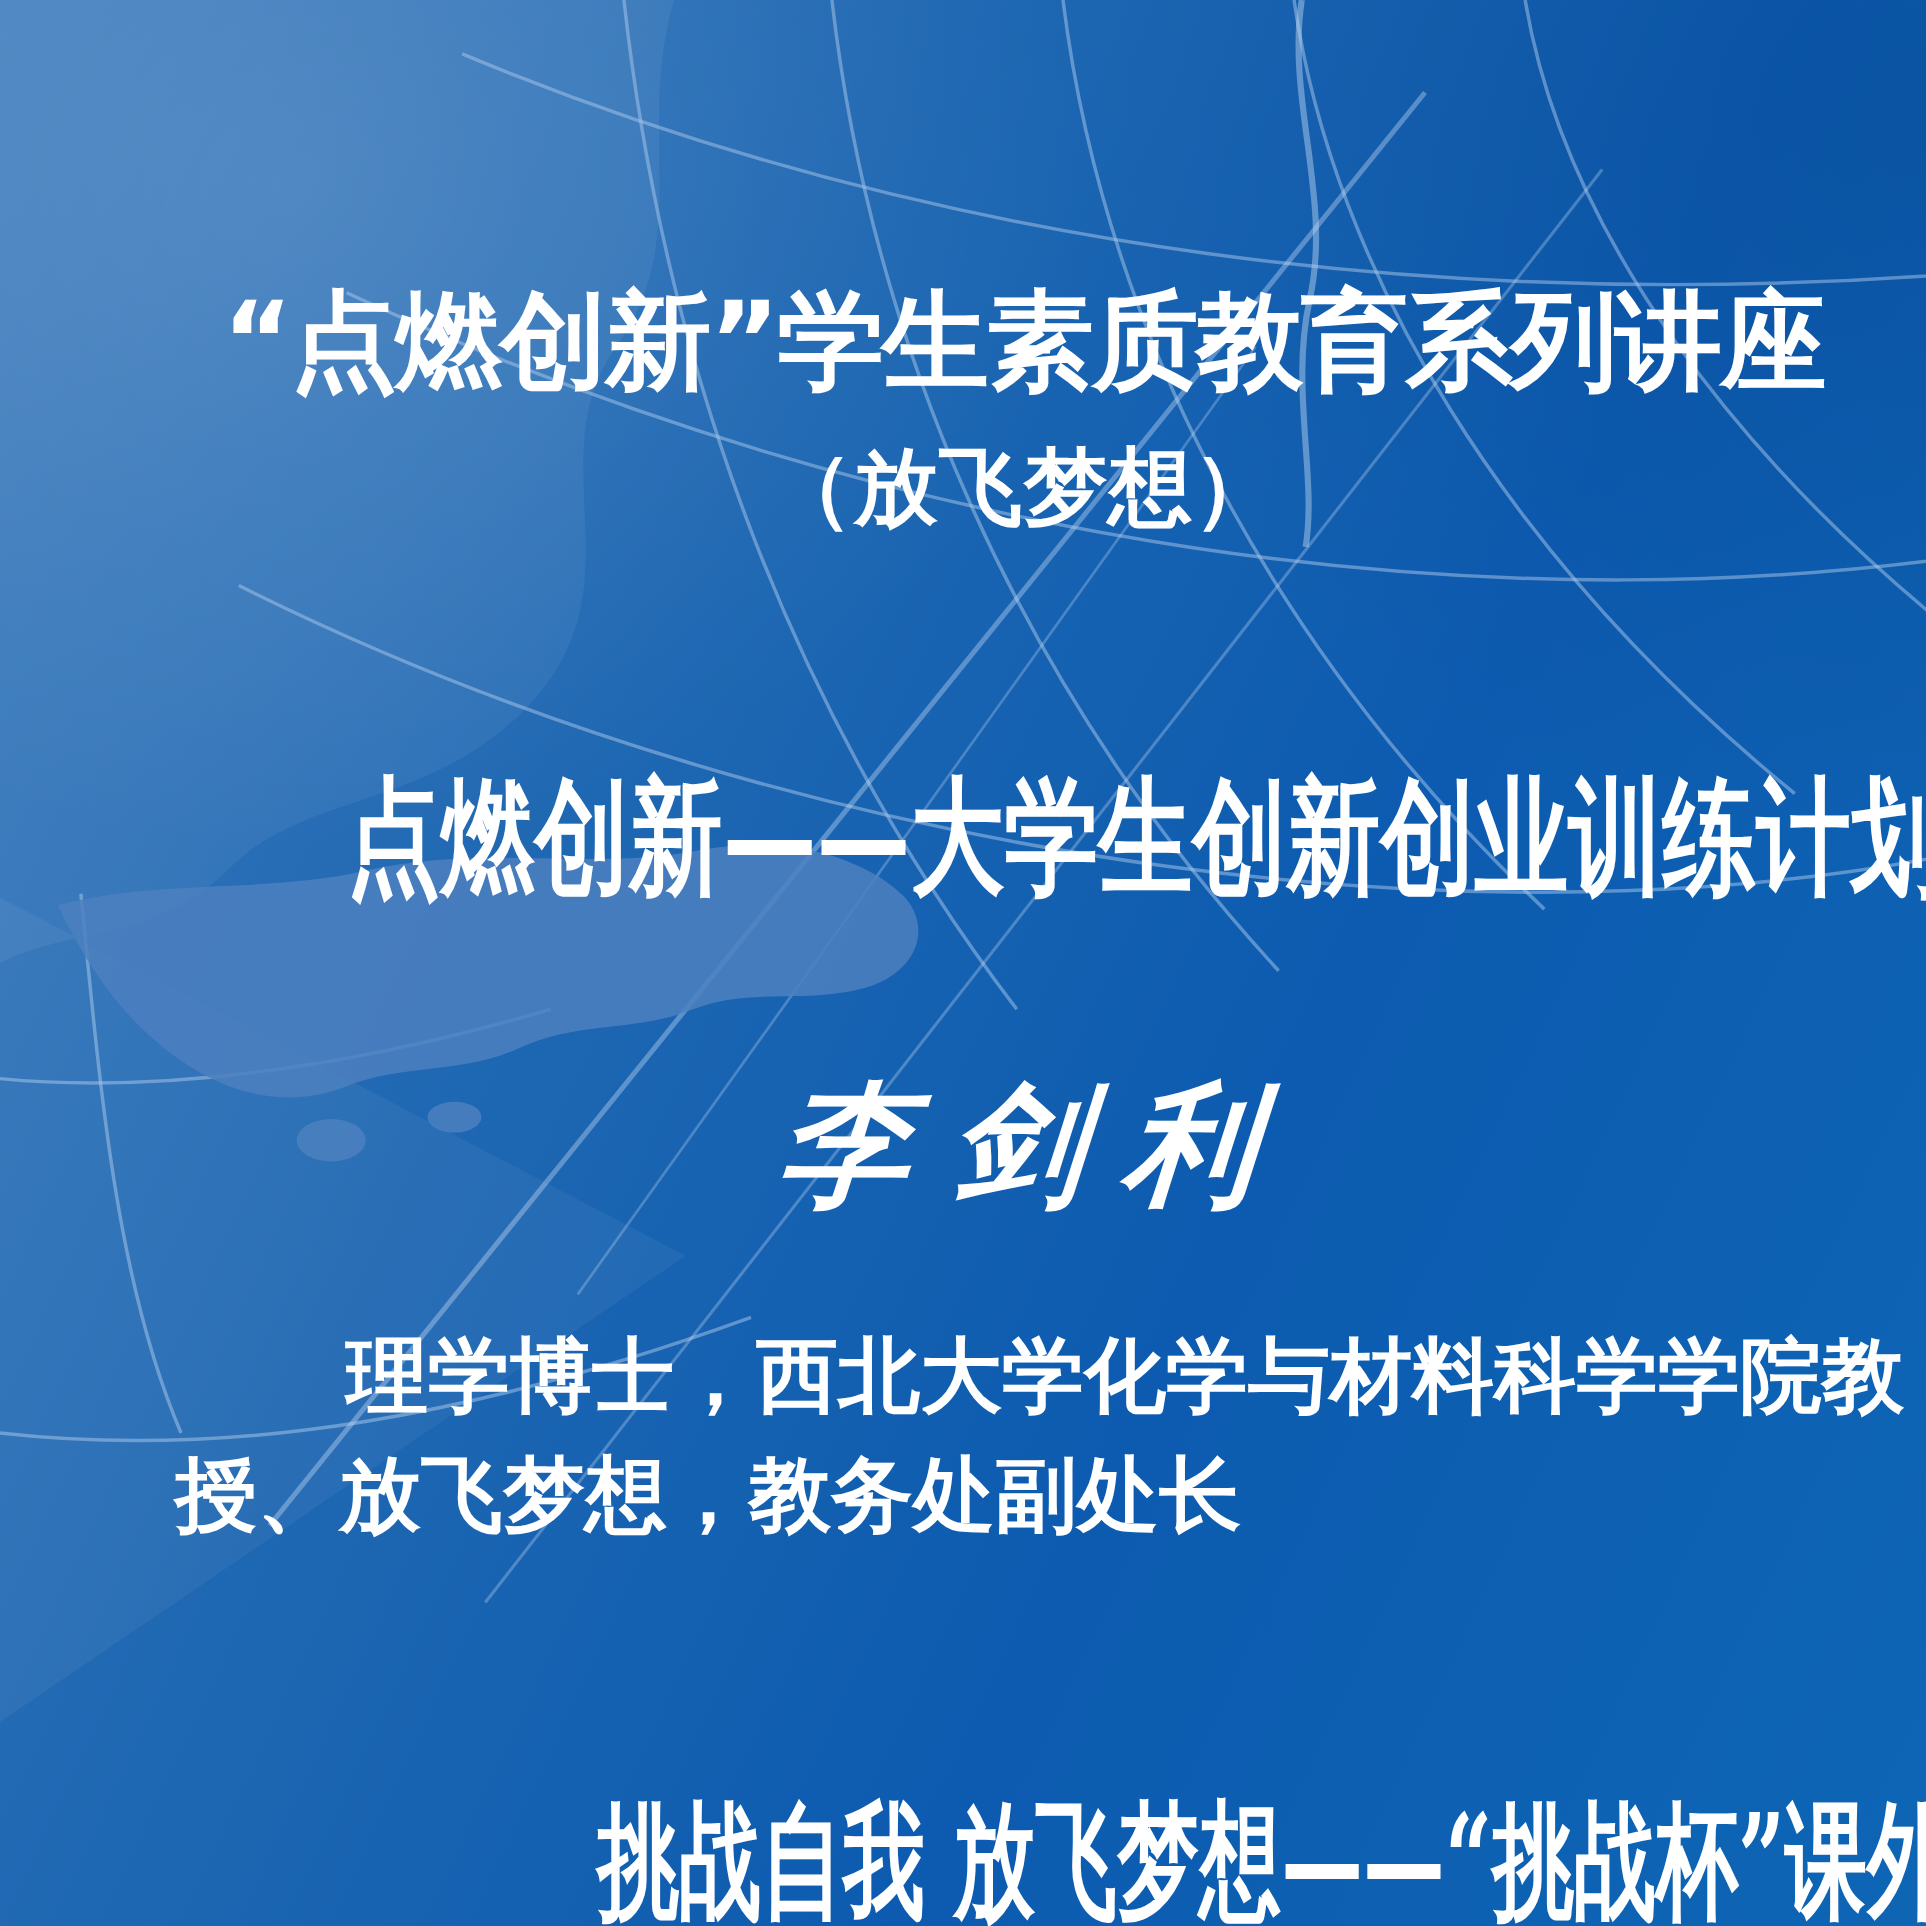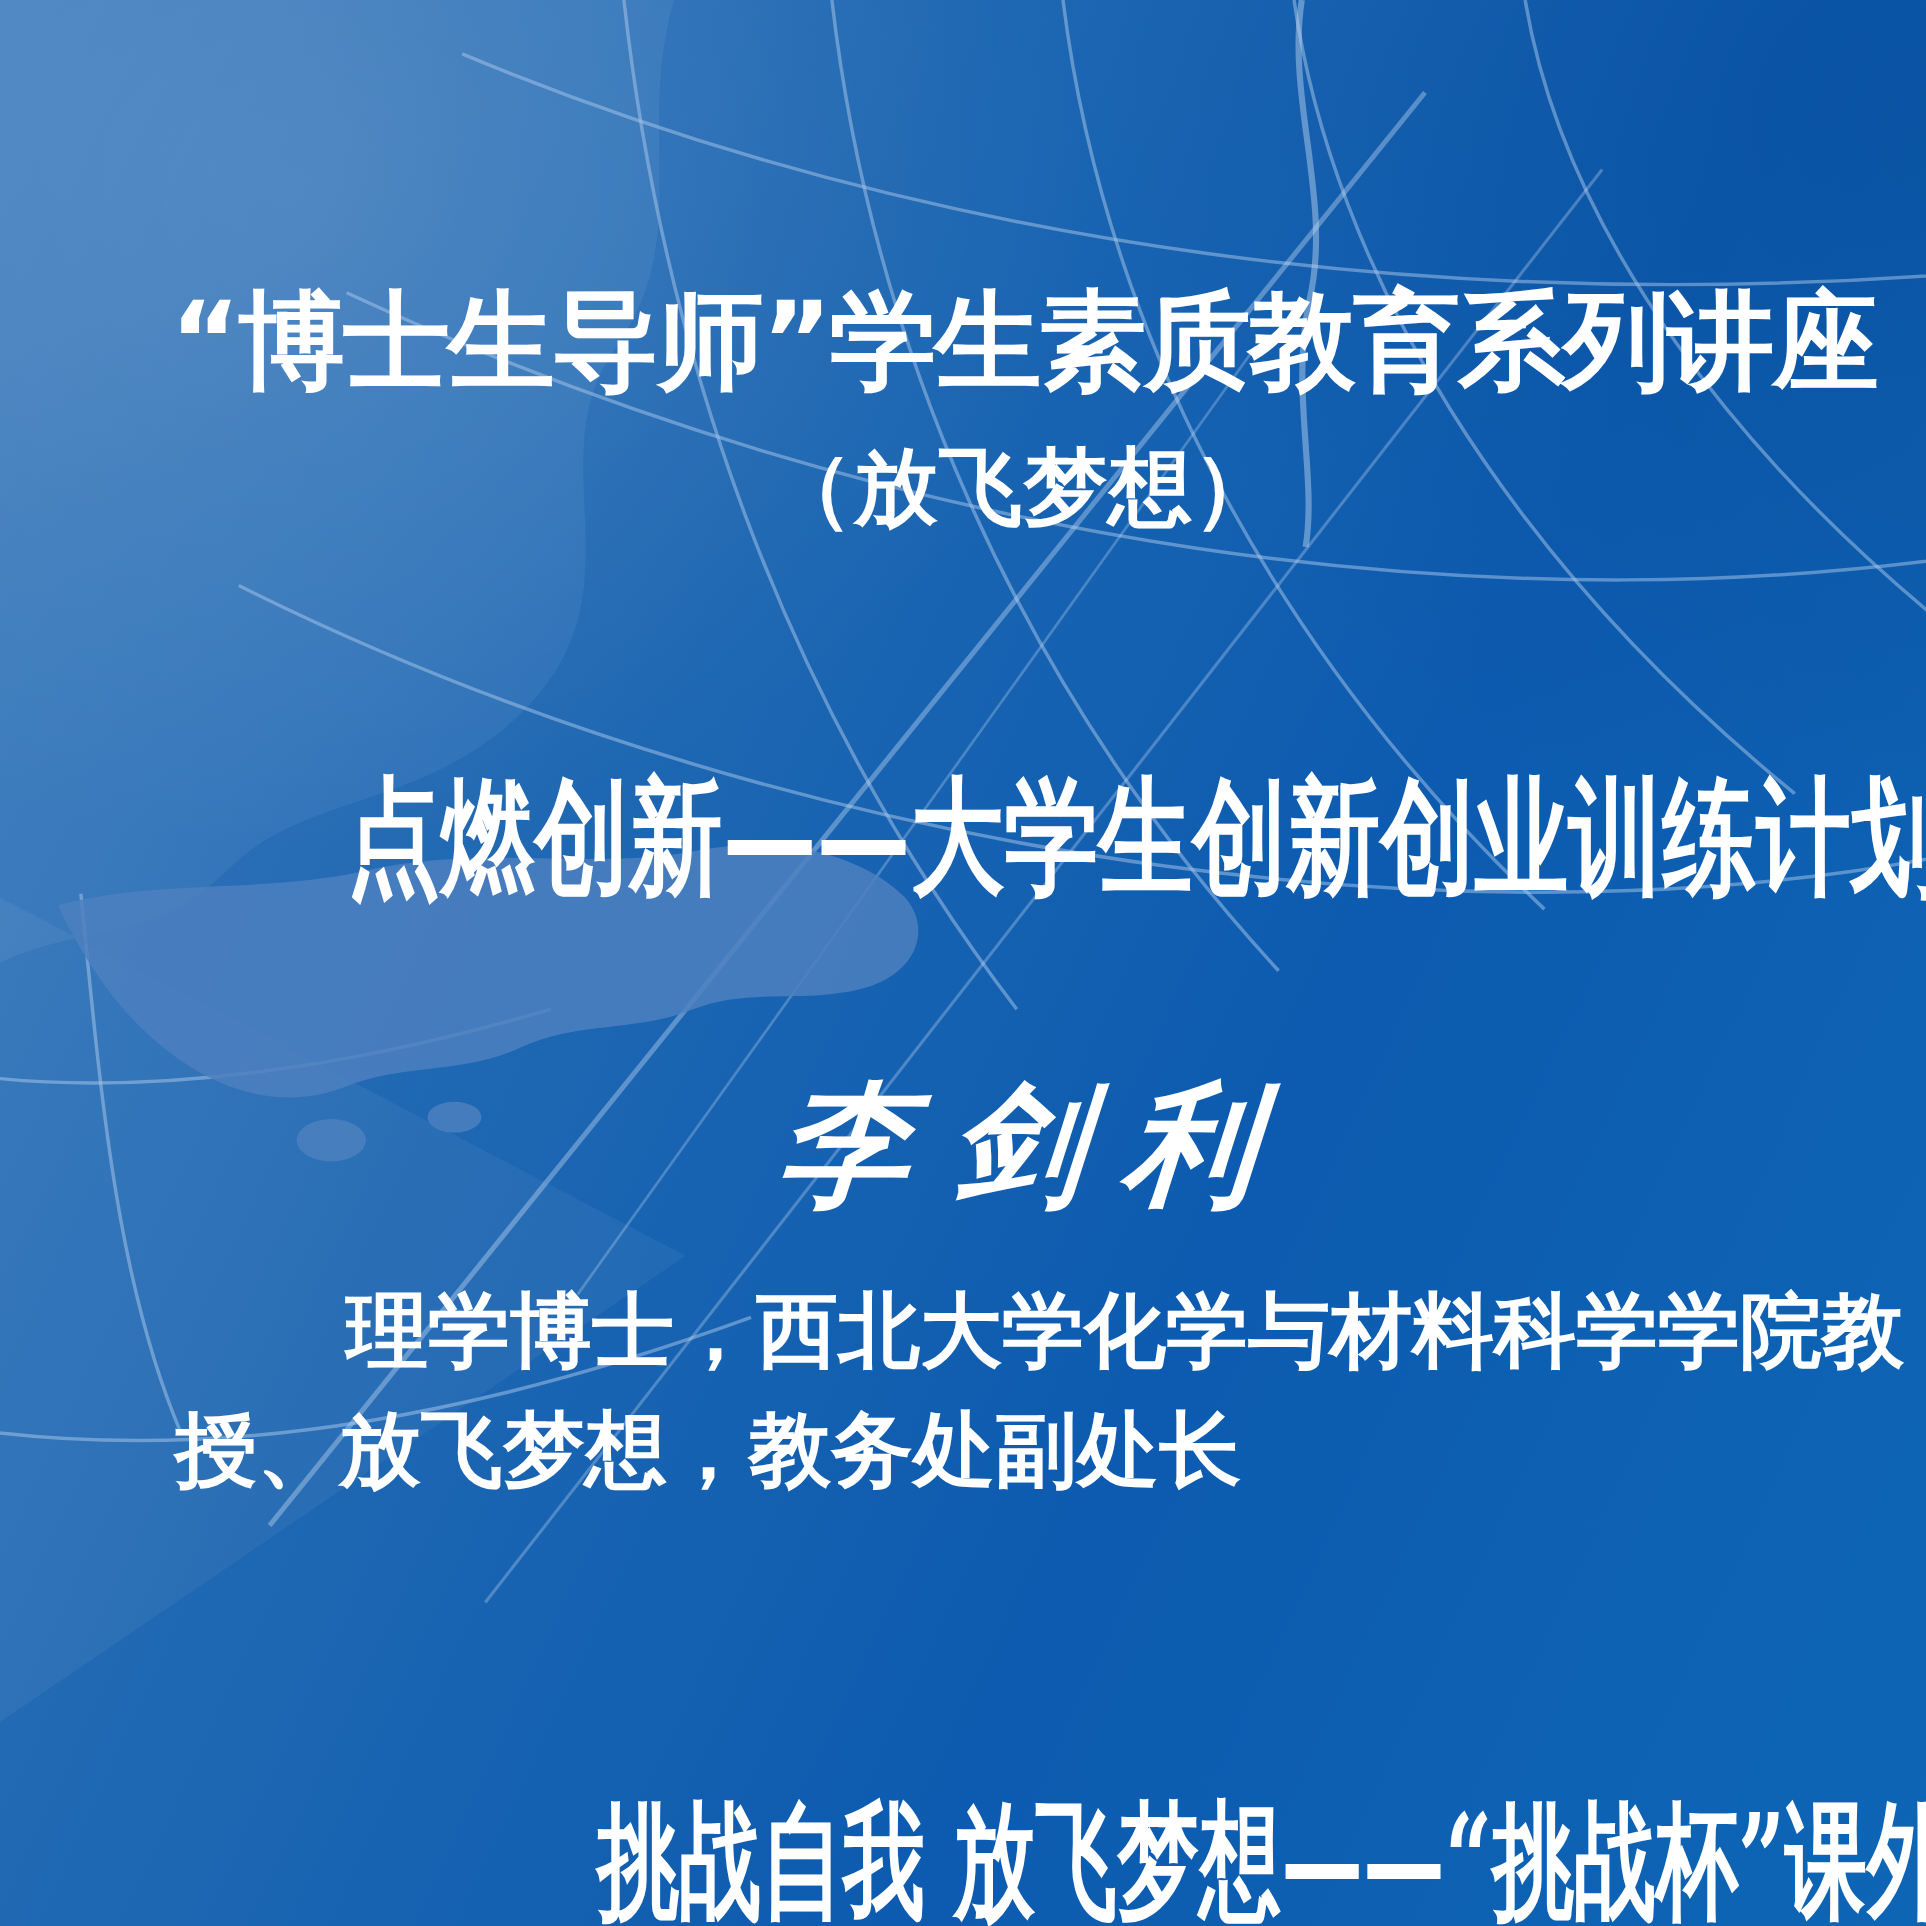--- a/index.html
+++ b/index.html
@@ -24,21 +24,21 @@
   .lec-title{font-size:127px;}
   .lec-title .condense{display:inline-block;white-space:nowrap;transform-origin:50% 50%;}
   .t1{transform:scaleX(.74);}
   .t2{transform:scaleX(.645);}
   #lec1-title{top:754px;}
   #lec2-title{top:1778px;}
   .speaker{position:absolute;left:0;right:0;display:flex;align-items:baseline;justify-content:center;white-space:nowrap;}
   #speaker1{top:1057px;}
   .speaker-label{font-size:103px;}
   .speaker-name{font-size:133px;font-style:italic;letter-spacing:.30em;margin-left:27px;transform:skewX(-4deg);display:inline-block;}
-  .bio{top:1271px;left:175px;width:1726px;font-size:82px;line-height:1.45;}
+  .bio{top:1316px;left:175px;width:1726px;font-size:82px;line-height:1.45;}
   .bio .line{white-space:nowrap;}
   .bio .indent{padding-left:171px;}
 </style>
 </head>
 <body>
 
 <div class="poster">
 
   <svg class="bg" viewBox="0 0 5315 7972" preserveAspectRatio="none" aria-hidden="true">
 
@@ -88,21 +88,21 @@
     </g>
     <g fill="#0e63b2">
       <path d="M2600,5850 C2680,5800 2780,5820 2830,5890 C2880,5960 2860,6060 2790,6110 C2720,6160 2620,6140 2570,6070 C2520,6000 2540,5900 2600,5850 Z"></path>
       <path d="M2950,5950 C3010,5910 3090,5930 3120,6000 C3150,6070 3120,6150 3050,6180 C2980,6210 2900,6180 2880,6110 C2860,6040 2890,5985 2950,5950 Z"></path>
       <path d="M3080,7140 L3175,7182 L3152,7330 L3062,7295 Z"></path>
       <path d="M3140,7385 L3215,7438 L3182,7600 L3112,7556 Z"></path>
     </g>
   </svg>
 
   <div class="txt center heavy series-title">
-    <span>“博士生导师”学生素质教育系列讲座</span>
+    <span>“点燃创新”学生素质教育系列讲座</span>
   </div>
   <div class="txt center heavy session">
     <span>（放飞梦想）</span>
   </div>
 
   <div id="lec1-title" class="txt center song lec-title">
     <span class="condense t1">点燃创新——大学生创新创业训练计划项目辅导</span>
   </div>
   <div id="speaker1" class="speaker song">
     <span class="speaker-name">李剑利</span>

